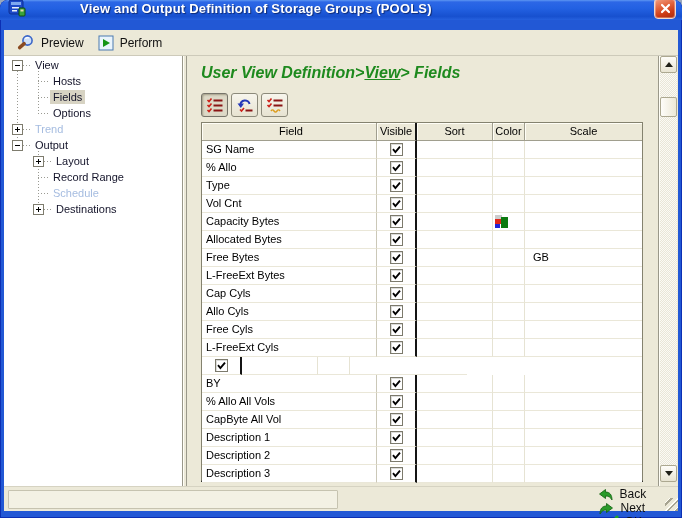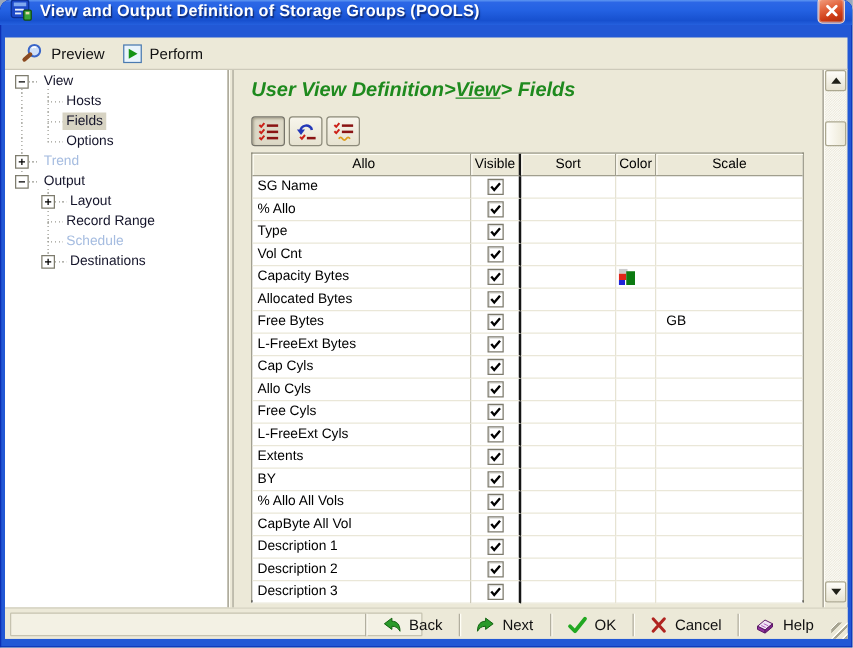--- a/index.html
+++ b/index.html
@@ -2,21 +2,21 @@
 <html><head>
 <meta charset="utf-8">
 <style>
   html,body{margin:0;padding:0;background:#9aa8bd;font-family:"Liberation Sans",sans-serif;}
   *{box-sizing:border-box;}
   .window{position:relative;width:682px;height:518px;background:#2258d5;border-radius:8px 8px 0 0;overflow:hidden;
           box-shadow:inset -1px 0 0 #0c2fb4, inset 1px 0 0 #0c2fb4, inset 0 -1px 0 #0c2fb4;}
   
   .titlebar{position:absolute;left:0;top:0;right:0;height:20px;border-radius:8px 8px 0 0;
             background:linear-gradient(180deg,#5e97f2 0%,#2c67e6 10%,#2361e2 42%,#1750cf 82%,#2560de 100%);
-            display:flex;align-items:center;padding:0 6px 4px 8px;}
+            display:flex;align-items:center;padding:0 6px 4px 8px;gap:48px;}
   .app-icon{width:19px;height:18px;margin-right:5px;flex:0 0 auto;}
   .title-text{color:#fff;font-size:13px;font-weight:bold;letter-spacing:.2px;
               text-shadow:1px 1px 1px rgba(10,30,90,.8);white-space:nowrap;overflow:hidden;flex:1;}
   .close-btn{width:22px;height:21px;border-radius:4px;border:1px solid #f4d8cc;flex:0 0 auto;
              background:linear-gradient(160deg,#f2a285 0%,#e2633c 40%,#cc3a14 70%,#aa2c0c 100%);
              box-shadow:inset 0 0 0 1px rgba(255,255,255,.3);display:flex;align-items:center;justify-content:center;cursor:default;}
   
   .client{position:absolute;left:4px;top:30px;width:674px;height:481px;background:#ece9d8;}
   .toolbar{position:absolute;left:0;top:0;right:0;height:25px;display:flex;align-items:center;padding-left:6px;}
   .tool-item{display:flex;align-items:center;gap:6px;padding:2px 7px;font-size:12px;color:#111;}
@@ -76,21 +76,21 @@
           background:linear-gradient(180deg,#fefdf9,#e8e4d2);display:flex;align-items:center;justify-content:center;}
   .sb-btn.up{top:0;}
   .sb-btn.down{bottom:0;}
   .tri-up{width:0;height:0;border-left:4px solid transparent;border-right:4px solid transparent;border-bottom:5px solid #202018;}
   .tri-down{width:0;height:0;border-left:4px solid transparent;border-right:4px solid transparent;border-top:5px solid #202018;}
   .sb-thumb{position:absolute;left:0;top:41px;width:17px;height:20px;border:1px solid #aca890;border-radius:2px;
             background:linear-gradient(90deg,#fefdf9,#ece8d6);}
   
   .footer{position:absolute;left:0;bottom:0;right:0;height:25px;background:#ece9d8;border-top:1px solid #d6d3c2;}
   .status-inset{position:absolute;left:4px;top:3px;width:330px;height:19px;background:#f3f1e4;border:1px solid #c6c3b0;border-radius:1px;}
-  .footer-buttons{position:absolute;right:15px;top:0;height:25px;display:flex;align-items:center;}
+  .footer-buttons{position:absolute;right:15px;top:0;height:25px;display:flex;align-items:center;flex-direction:column;}
   .fsep{width:1px;height:18px;background:#b2af9f;box-shadow:1px 0 0 #fffef6;margin:0 1px;}
   .fbtn{display:flex;align-items:center;gap:6px;padding:0 12px;font-size:12px;color:#101010;height:25px;}
   .resize-grip{position:absolute;right:0;bottom:0;width:13px;height:13px;
                background:repeating-linear-gradient(135deg,transparent 0 3px,#fffef6 3px 4px,#a8a592 4px 6px);}
   svg{display:block;}
 </style>
 </head>
 <body>
 
 <div class="window">
@@ -231,21 +231,21 @@
                 <rect x="7.5" y="2.5" width="9" height="2" fill="#8a1414"></rect>
                 <rect x="7.5" y="7.5" width="9" height="2" fill="#8a1414"></rect>
                 <path d="M5 14 q1.5 -2.2 3 0 t3 0 t3 0" stroke="#dc9c1c" stroke-width="1.4" fill="none"></path>
               </svg>
             </span>
           </div>
         </div>
 
         <div class="grid">
           <div class="grid-header">
-            <div class="gh c-field">Allo</div>
+            <div class="gh c-field">Field</div>
             <div class="gh c-visible">Visible</div>
             <div class="gh c-sort">Sort</div>
             <div class="gh c-color" style="display:block;padding-left:0;">Color</div>
             <div class="gh c-scale" style="padding-left:0;">Scale</div>
           </div>
           <div id="grid-body">
               <div class="grid-row">
                 <div class="gc c-field">SG Name</div>
                 <div class="gc c-visible">
                   <span class="checkbox">
@@ -428,21 +428,20 @@
                         <path d="M2 5.2 L4.4 8 L9 2.6" stroke="#000" stroke-width="1.9" fill="none"></path>
                       </svg>
                     </span>
                   </span>
                 </div>
                 <div class="gc c-sort"></div>
                 <div class="gc c-color"></div>
                 <div class="gc c-scale"></div>
               </div>
               <div class="grid-row">
-                <div class="gc c-field">Extents</div>
                 <div class="gc c-visible">
                   <span class="checkbox">
                     <span>
                       <svg width="11" height="11" viewBox="0 0 11 11">
                         <path d="M2 5.2 L4.4 8 L9 2.6" stroke="#000" stroke-width="1.9" fill="none"></path>
                       </svg>
                     </span>
                   </span>
                 </div>
                 <div class="gc c-sort"></div>

